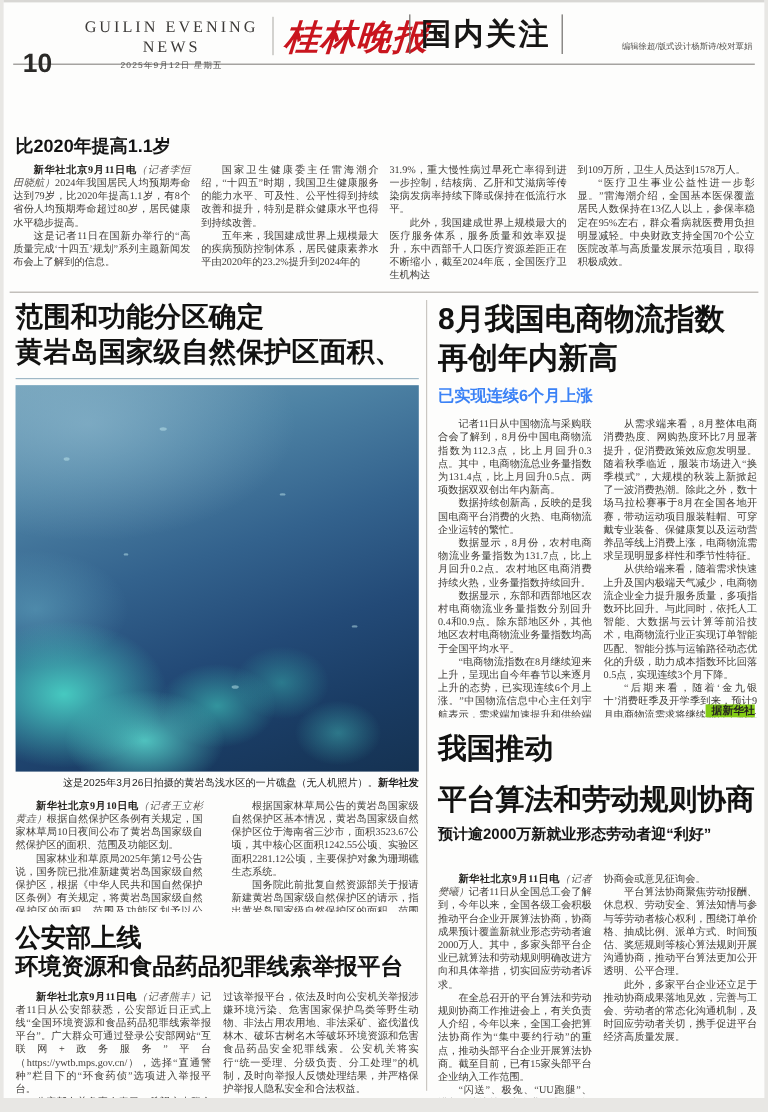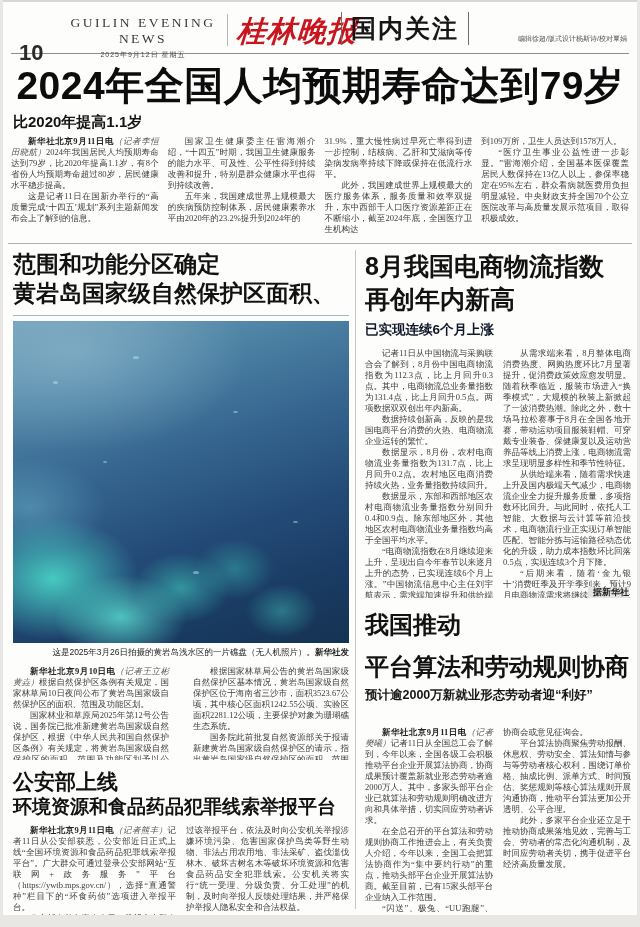--- a/index.html
+++ b/index.html
@@ -73,26 +73,26 @@
   .police-hl2 { font-family:"Liberation Sans",sans-serif; font-weight:900; font-size:19px;
                 line-height:25px; color:#121211; white-space:nowrap; }
   .police-body { margin-top:6px; display:flex; gap:10px; height:94px; overflow:hidden; }
   .police-body .col { width:163px; }
 
   
   .rightcol { position:absolute; top:248px; left:362px; width:266px; }
   .ecom-hl { font-family:"Liberation Sans",sans-serif; font-weight:900; font-size:25px;
              line-height:33px; color:#121211; }
   .ecom-sub { margin-top:5px; font-family:"Liberation Sans",sans-serif; font-weight:700;
-              font-size:13.5px; color:#0f172a; }
+              font-size:13.5px; color:#3b82f6; }
   .ecom-body { margin-top:9px; position:relative; display:flex; gap:10px; height:250px;
                overflow:hidden; }
   .ecom-body .col { width:128px; }
   .agency { position:absolute; right:2px; bottom:0; font-family:"Liberation Sans",sans-serif;
-            font-weight:900; font-size:9px; color:#23221f; background:#e5e5e5; padding-left:5px; }
+            font-weight:900; font-size:9px; color:#23221f; background:#84cc16; padding-left:5px; }
   .plat-hl { margin-top:11px; font-family:"Liberation Sans",sans-serif; font-weight:900;
              font-size:24px; line-height:31px; color:#121211; }
   .plat-sub { margin-top:5px; font-family:"Liberation Sans",sans-serif; font-weight:700;
               font-size:12.5px; color:#161616; }
   .plat-body { margin-top:23px; display:flex; gap:10px; height:208px; overflow:hidden; }
   .plat-body .col { width:128px; }
 </style>
 </head>
 <body>
 
@@ -107,21 +107,20 @@
     <div class="hdr-div"></div>
     <div class="logo">桂林晚报</div>
     <div class="sect">
       <div class="bar"></div>
       <div class="txt">国内关注</div>
       <div class="bar"></div>
     </div>
     <div class="credits">编辑徐超/版式设计杨斯诗/校对覃娟</div>
   </div>
 
-  <div class="lead-hl">2024年全国人均预期寿命达到79岁</div>
   <div class="lead-sub">比2020年提高1.1岁</div>
   <div class="lead-cols bodytext">
     <div class="col">
         <p class="para"><b>新华社北京9月11日电</b><span class="reporter">（记者李恒 田晓航）</span>2024年我国居民人均预期寿命达到79岁，比2020年提高1.1岁，有8个省份人均预期寿命超过80岁，居民健康水平稳步提高。</p>
         <p class="para">这是记者11日在国新办举行的“高质量完成‘十四五’规划”系列主题新闻发布会上了解到的信息。</p>
       </div>
     <div class="col">
         <p class="para">国家卫生健康委主任雷海潮介绍，“十四五”时期，我国卫生健康服务的能力水平、可及性、公平性得到持续改善和提升，特别是群众健康水平也得到持续改善。</p>
         <p class="para">五年来，我国建成世界上规模最大的疾病预防控制体系，居民健康素养水平由2020年的23.2%提升到2024年的</p>
       </div>

